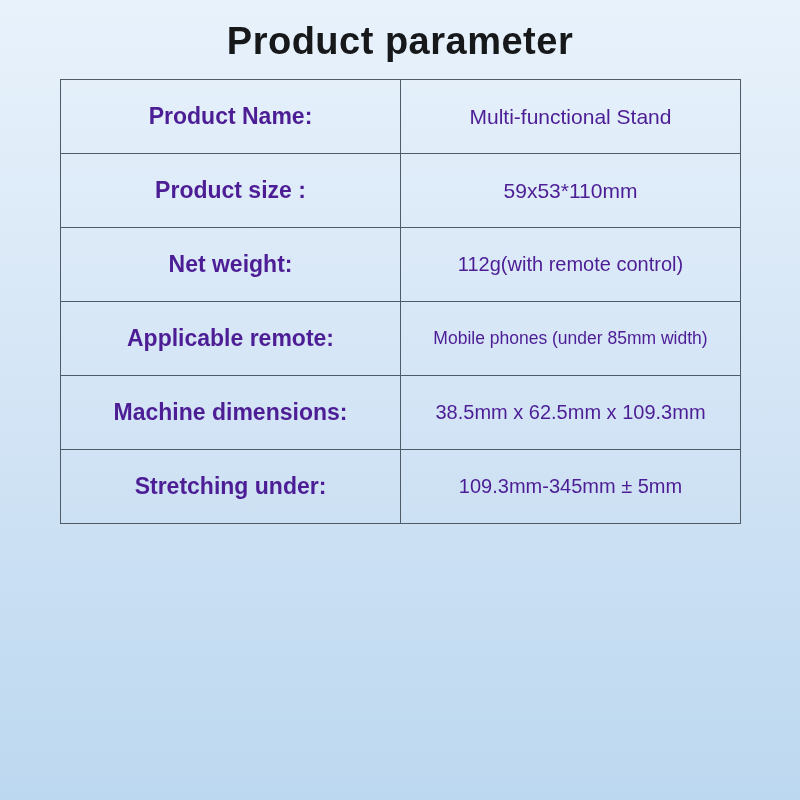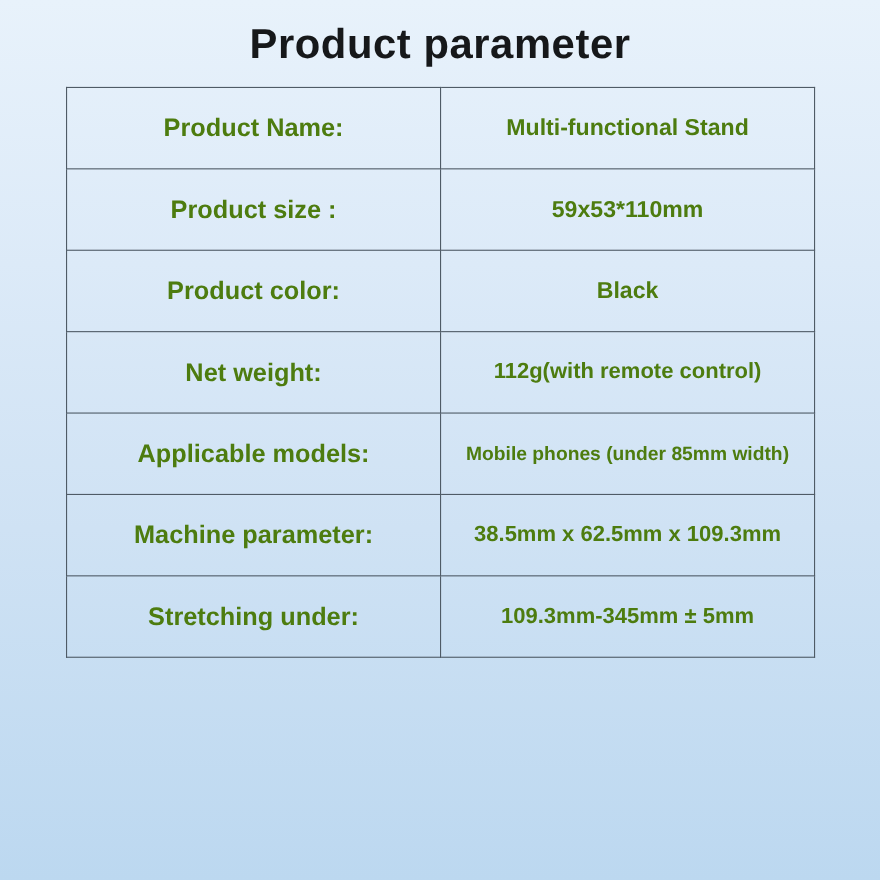--- a/index.html
+++ b/index.html
@@ -34,35 +34,35 @@
   table.spec {
     width: 680px;
     border-collapse: collapse;
     table-layout: fixed;
     background: transparent;
   }
   table.spec td {
     border: 1px solid #4f5b66;
     text-align: center;
     vertical-align: middle;
-    color: #4d7c0f;
+    color: #4c1d95;
     padding: 6px 8px;
     box-sizing: border-box;
   }
   td.label {
     width: 340px;
     height: 74px;
     font-size: 23px;
     font-weight: bold;
   }
   td.value {
     width: 340px;
     height: 74px;
     font-size: 21px;
-    font-weight: bold;
+    font-weight: normal;
   }
   
   .label.small {
     font-size: 17.5px;
     line-height: 1.25;
   }
   .value.small {
     font-size: 17.5px;
     text-align: center;
   }
@@ -82,33 +82,29 @@
       <tbody>
         <tr>
           <td class="label">Product Name:</td>
           <td class="value">Multi-functional Stand</td>
         </tr>
         <tr>
           <td class="label">Product size :</td>
           <td class="value">59x53*110mm</td>
         </tr>
         <tr>
-          <td class="label">Product color:</td>
-          <td class="value">Black</td>
-        </tr>
-        <tr>
           <td class="label">Net weight:</td>
           <td class="value med">112g(with remote control)</td>
         </tr>
         <tr>
-          <td class="label">Applicable models:</td>
+          <td class="label">Applicable remote:</td>
           <td class="value small">Mobile phones (under 85mm width)</td>
         </tr>
         <tr>
-          <td class="label">Machine parameter:</td>
+          <td class="label">Machine dimensions:</td>
           <td class="value med">38.5mm x 62.5mm x 109.3mm</td>
         </tr>
         <tr>
           <td class="label">Stretching under:</td>
           <td class="value med">109.3mm-345mm ± 5mm</td>
         </tr>
       </tbody>
     </table>
   </div>
 

